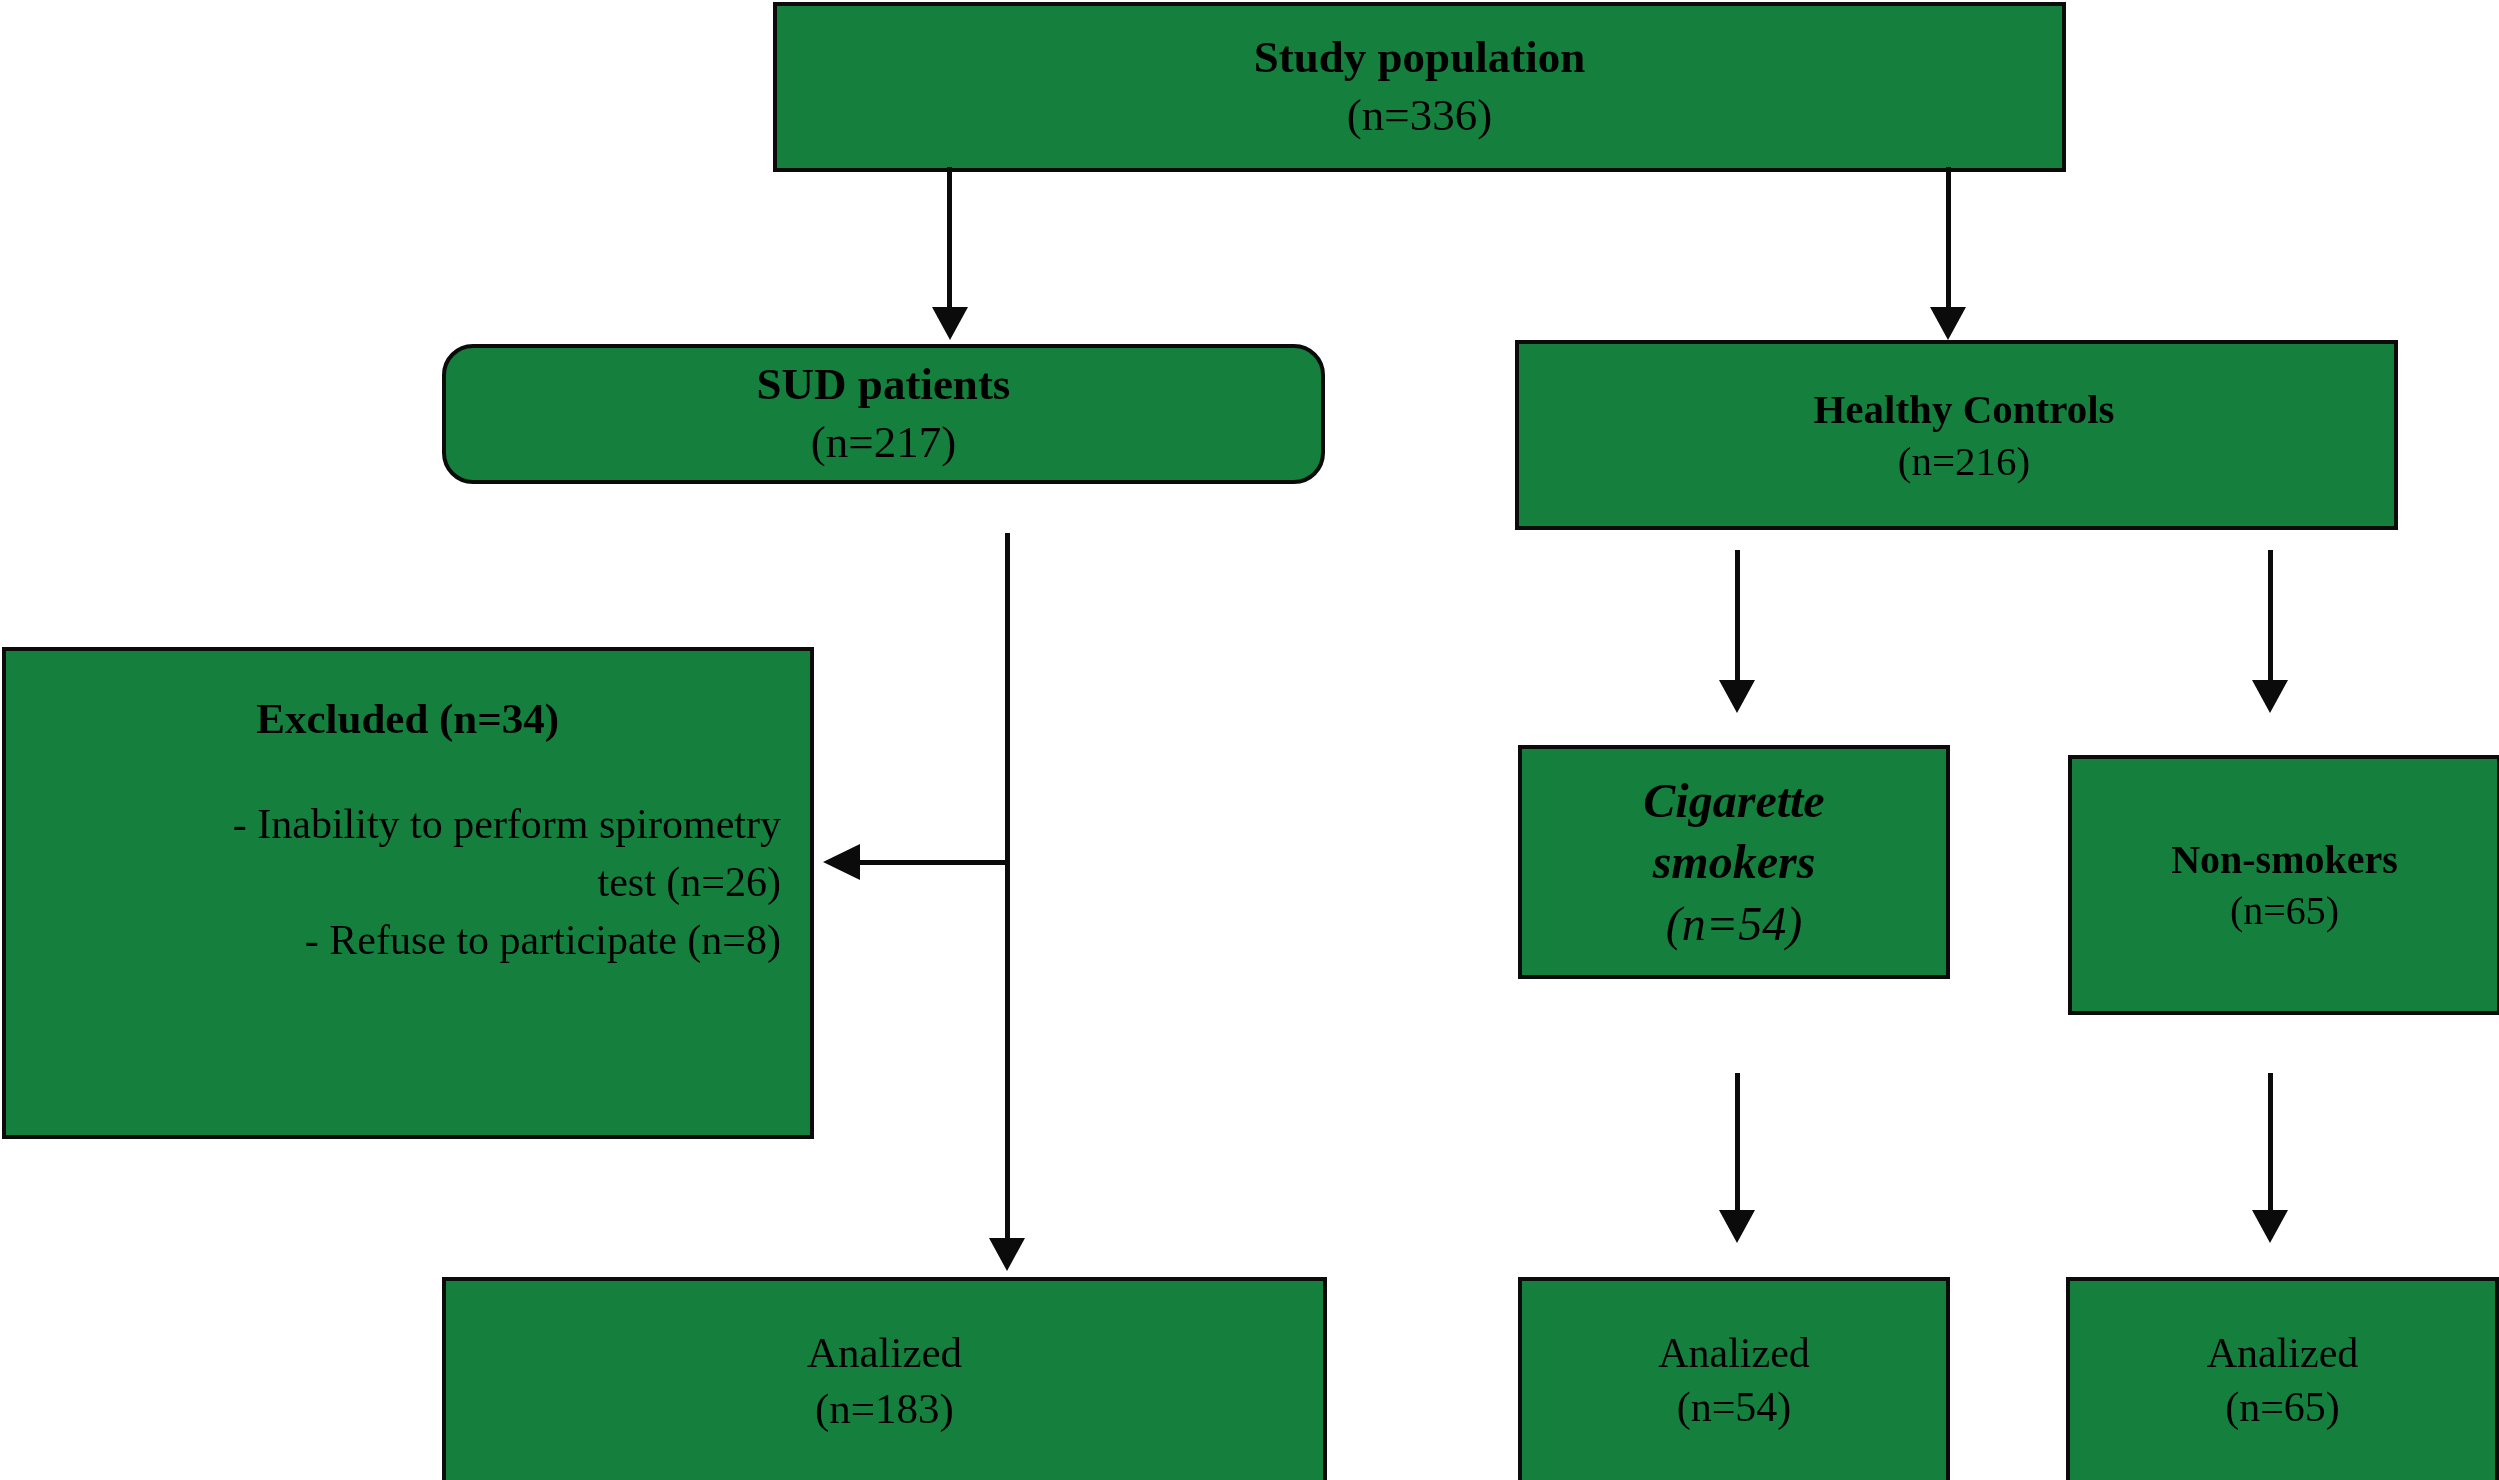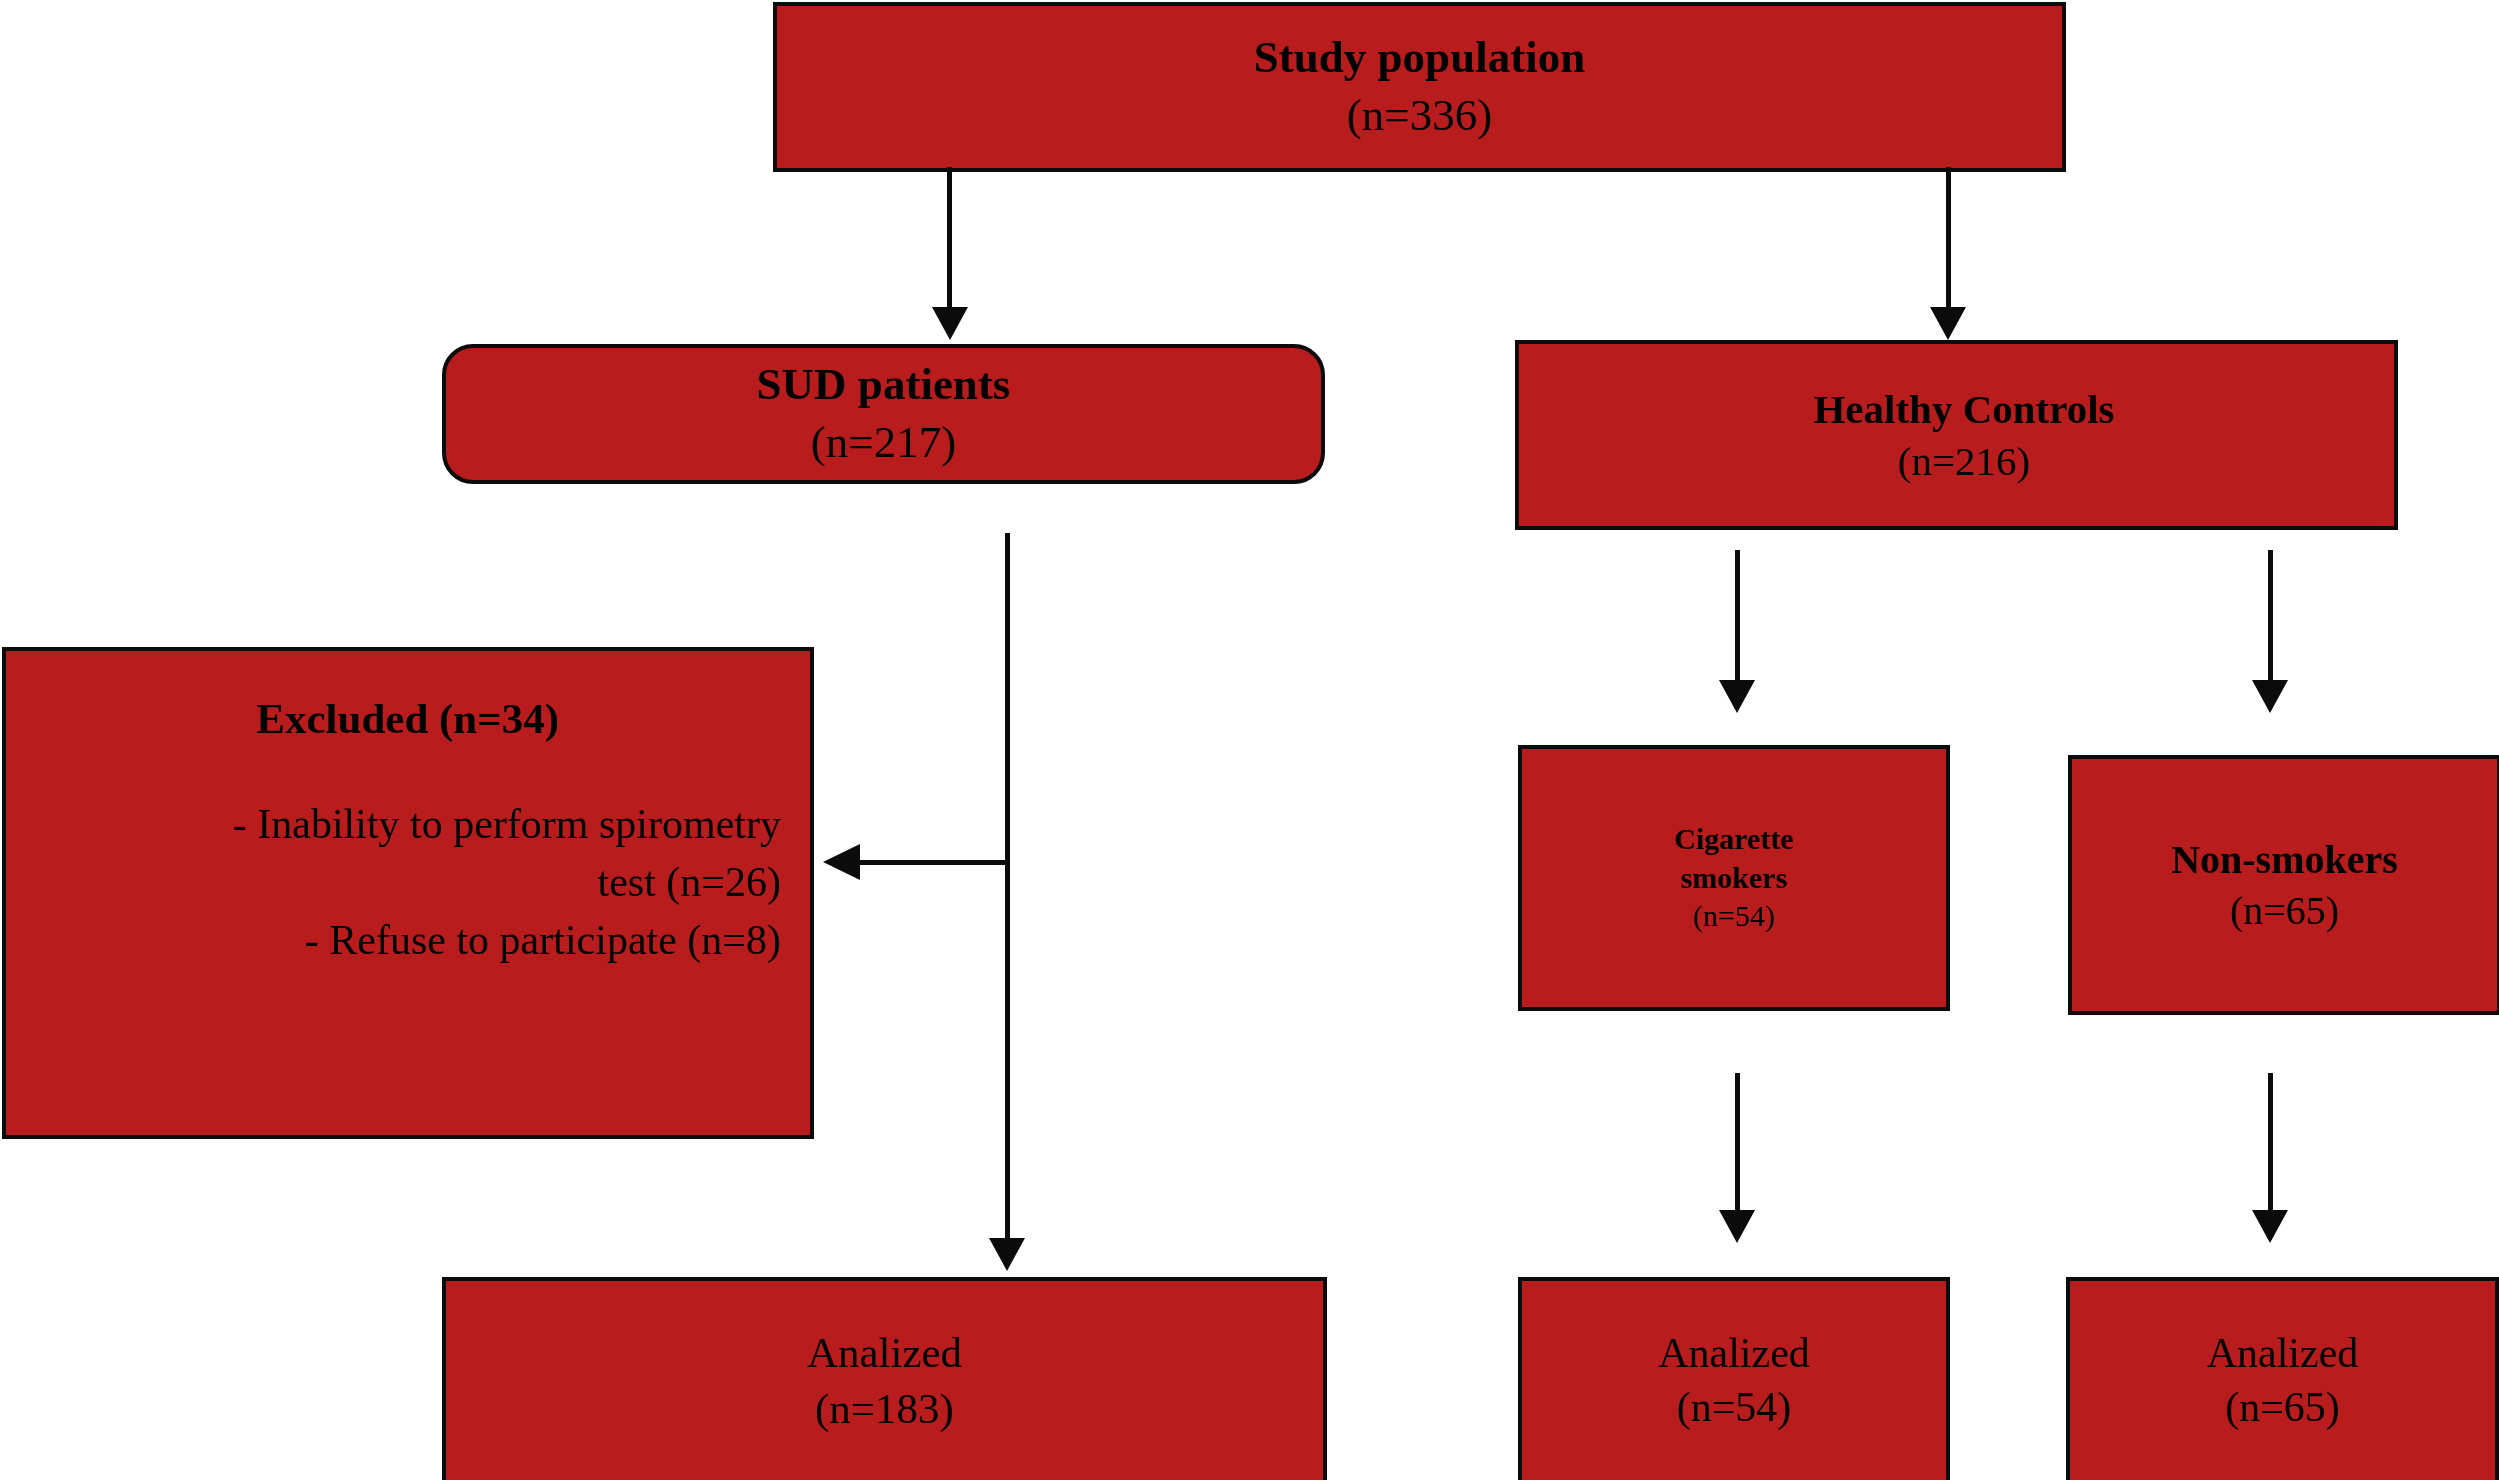--- a/index.html
+++ b/index.html
@@ -15,21 +15,21 @@
   #canvas {
     position: relative;
     width: 2500px;
     height: 1481px;
     background: #ffffff;
     overflow: hidden;
   }
   .node {
     position: absolute;
     box-sizing: border-box;
-    background: #b91c1c;
+    background: #15803d;
     border: 4.2px solid #0b0b0b;
     display: flex;
     flex-direction: column;
     align-items: center;
     justify-content: center;
     text-align: center;
     line-height: 1.28;
   }
   .node .line {
     display: block;
@@ -57,22 +57,23 @@
     font-size: 41px;
     padding-left: 15px;
   }
   #node-excluded {
     left: 1.7px;    top: 647px; width: 812px;  height: 492px;
     font-size: 42px;
     display: block;
     padding: 12px;
   }
   #node-cigarette-smokers {
-    left: 1518px; top: 745px; width: 432px;  height: 266px;
-    font-size: 30px;
+    left: 1518px; top: 745px; width: 432px;  height: 234px;
+    font-size: 48px;
+    font-style: italic;
   }
   #node-non-smokers {
     left: 2068px; top: 755px; width: 433px;  height: 260px;
     font-size: 40px;
   }
   #node-analized-sud {
     left: 442px;  top: 1277px; width: 885px; height: 207px;
     font-size: 43px;
   }
   #node-analized-smokers {

